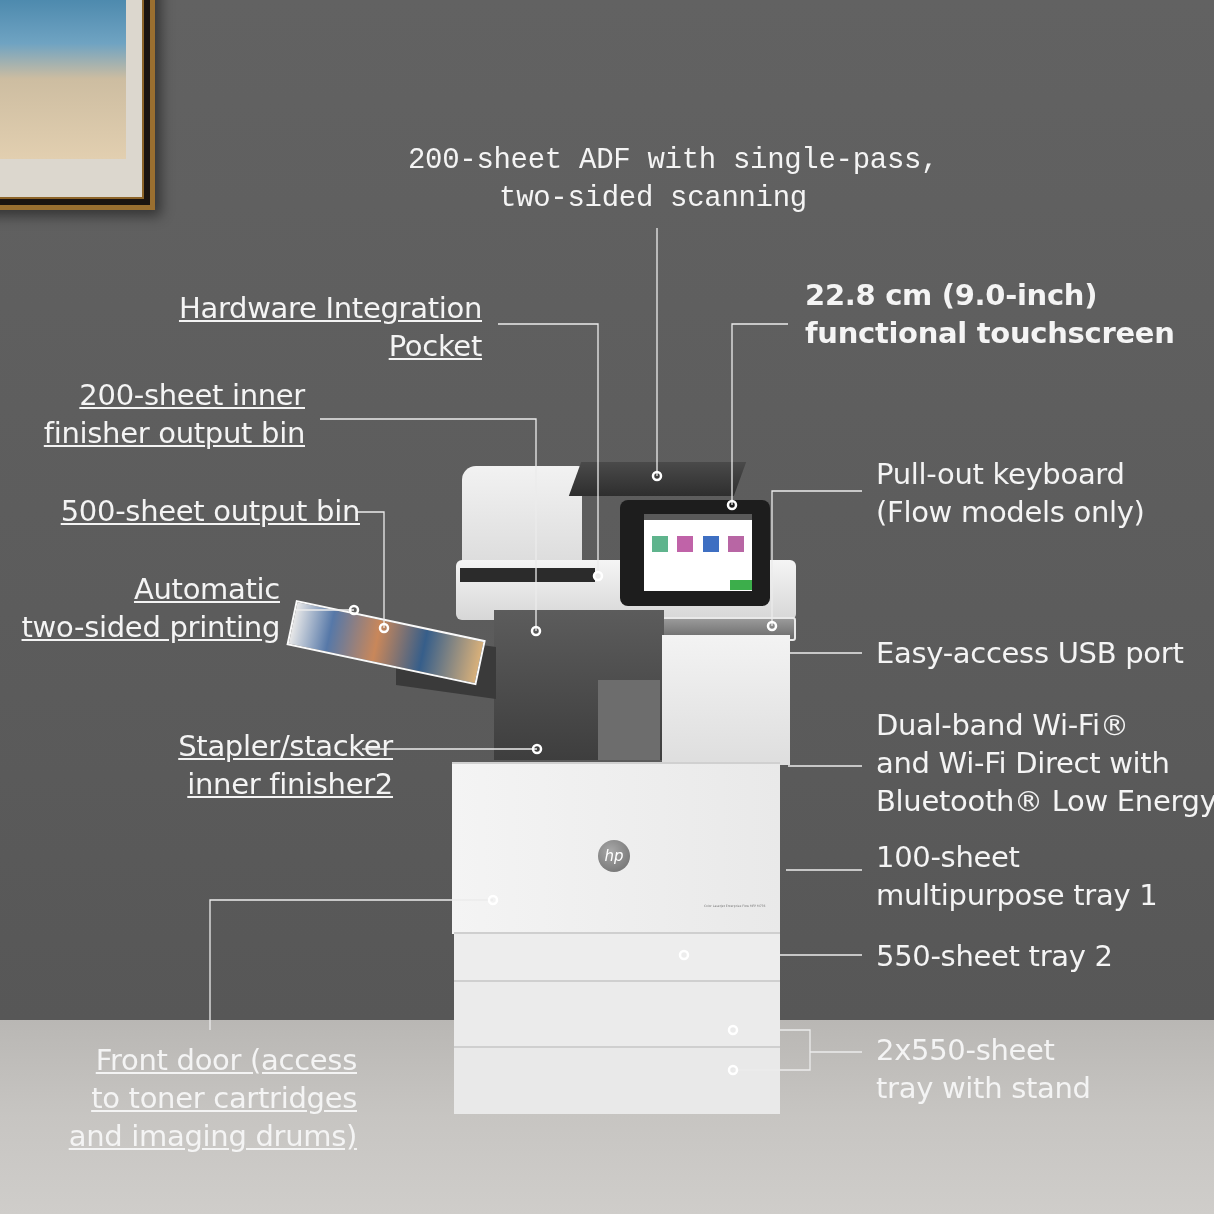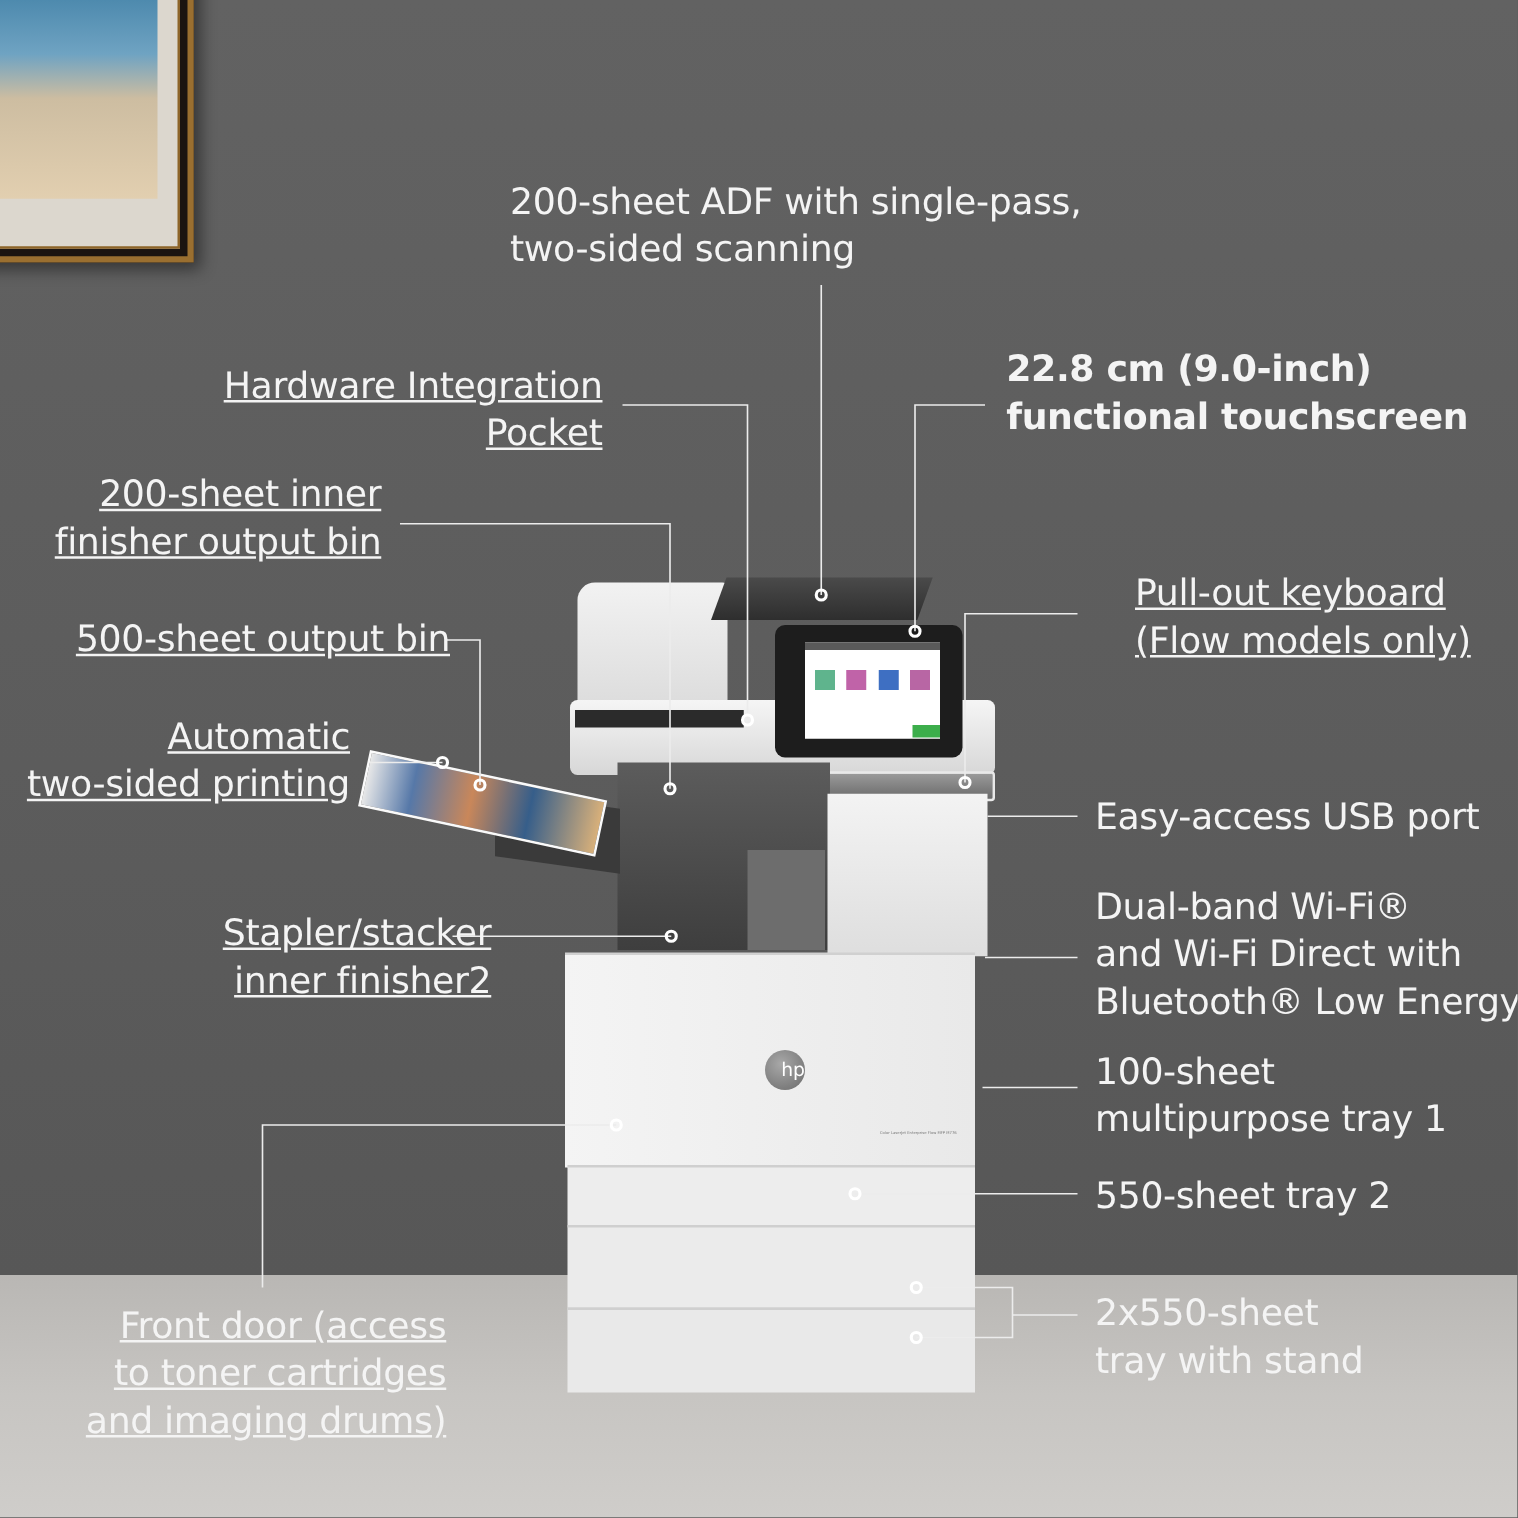--- a/index.html
+++ b/index.html
@@ -9,21 +9,21 @@
     background:linear-gradient(180deg,#626262 0%,#5c5c5c 60%,#575757 100%);}
   .floor{position:absolute;left:0;top:1020px;width:1214px;height:194px;
     background:linear-gradient(180deg,#b9b7b4 0%,#c7c5c2 50%,#cfcdca 100%);}
   .frame{position:absolute;left:-40px;top:-40px;width:185px;height:240px;
     background:#1b1410;border:5px solid #9a6f30;box-shadow:6px 6px 12px rgba(0,0,0,.45);}
   .frame .mat{position:absolute;left:6px;top:6px;right:6px;bottom:6px;background:#dcd7ce;border:2px solid #8d6429;}
   .frame .photo{position:absolute;left:8px;top:8px;right:16px;bottom:38px;
     background:linear-gradient(180deg,#3f7fa5 0%,#6fa3c2 35%,#cdbda1 55%,#e2cfb0 100%);}
   .label{position:absolute;color:#f4f4f4;font-size:29px;line-height:38px;white-space:pre;letter-spacing:-0.3px;}
   .r{text-align:right;text-decoration:underline;}
-  .c{}
+  .c{text-align:center;font-family:Liberation Mono, monospace;}
   svg.lines{position:absolute;left:0;top:0;}
   
   .p{position:absolute;}
 </style>
 </head>
 <body>
 
 <div class="wall"></div>
 <div class="floor"></div>
 
@@ -54,21 +54,21 @@
   <div class="p" style="left:606px;top:617px;width:186px;height:20px;background:linear-gradient(180deg,#9a9a9a,#6a6a6a);border:2px solid #e9e9e9;border-radius:3px;"></div>
 
   <div class="p" style="left:494px;top:610px;width:170px;height:150px;background:linear-gradient(180deg,#5c5c5c,#3e3e3e);"></div>
   <div class="p" style="left:598px;top:680px;width:62px;height:80px;background:#6d6d6d;"></div>
   <div class="p" style="left:662px;top:635px;width:128px;height:130px;background:linear-gradient(180deg,#f3f3f3,#dedede);"></div>
   <div class="p" style="left:396px;top:640px;width:100px;height:52px;background:#3a3a3a;transform:skewY(8deg);"></div>
 
   <div class="p" style="left:296px;top:600px;width:190px;height:42px;background:linear-gradient(90deg,#e8e8e8 0%,#5678a8 20%,#c9875a 45%,#365e8a 70%,#d8b07a 100%);transform:rotate(12deg);transform-origin:left top;border:2px solid #fafafa;"></div>
 
   <div class="p" style="left:452px;top:762px;width:328px;height:170px;background:linear-gradient(90deg,#f4f4f4,#e9e9e9);border-top:2px solid #d0d0d0;"></div>
-  <div class="p" style="left:598px;top:840px;width:32px;height:32px;border-radius:50%;background:radial-gradient(circle at 40% 35%,#a8a8a8,#6a6a6a);color:#fff;font-size:15px;text-align:right;line-height:32px;margin-left:14px;">hp</div>
+  <div class="p" style="left:598px;top:840px;width:32px;height:32px;border-radius:50%;background:radial-gradient(circle at 40% 35%,#a8a8a8,#6a6a6a);color:#fff;font-size:15px;font-style:italic;text-align:center;line-height:32px;">hp</div>
   <div class="p" style="left:704px;top:904px;font-size:3px;color:#777;">Color LaserJet Enterprise Flow MFP M776</div>
   <div class="p" style="left:454px;top:932px;width:326px;height:46px;background:#ededed;border-top:2px solid #cfcfcf;"></div>
   <div class="p" style="left:454px;top:980px;width:326px;height:64px;background:#ebebeb;border-top:2px solid #cfcfcf;"></div>
   <div class="p" style="left:454px;top:1046px;width:326px;height:66px;background:#e9e9e9;border-top:2px solid #cfcfcf;"></div>
 </div>
 
 <svg class="lines" width="1214" height="1214">
   <g stroke="#ececec" stroke-width="1.3" fill="none">
     <path d="M657 228 V476"></path>
     <path d="M498 324 H598 V576"></path>
@@ -102,21 +102,21 @@
 </svg>
 
 <div class="label c" style="left:408px;top:142px;width:490px;">200-sheet ADF with single-pass,
 two-sided scanning</div>
 <div class="label r" style="left:120px;top:289px;width:362px;">Hardware Integration
 Pocket</div>
 <div class="label" style="left:805px;top:276px;font-weight:bold;">22.8 cm (9.0-inch)
 functional touchscreen</div>
 <div class="label r" style="left:0px;top:376px;width:305px;">200-sheet inner
 finisher output bin</div>
-<div class="label" style="left:908px;top:455px;text-decoration:underline;">Pull-out keyboard
+<div class="label" style="left:876px;top:455px;">Pull-out keyboard
 (Flow models only)</div>
 <div class="label r" style="left:0px;top:492px;width:342px;margin-left:18px;">500-sheet output bin</div>
 <div class="label r" style="left:0px;top:570px;width:280px;">Automatic
 two-sided printing</div>
 <div class="label" style="left:876px;top:634px;text-align:right;">Easy-access USB port</div>
 <div class="label" style="left:876px;top:706px;">Dual-band Wi-Fi®
 and Wi-Fi Direct with
 Bluetooth® Low Energy</div>
 <div class="label r" style="left:0px;top:727px;width:345px;margin-left:48px;">Stapler/stacker
 inner finisher2</div>

